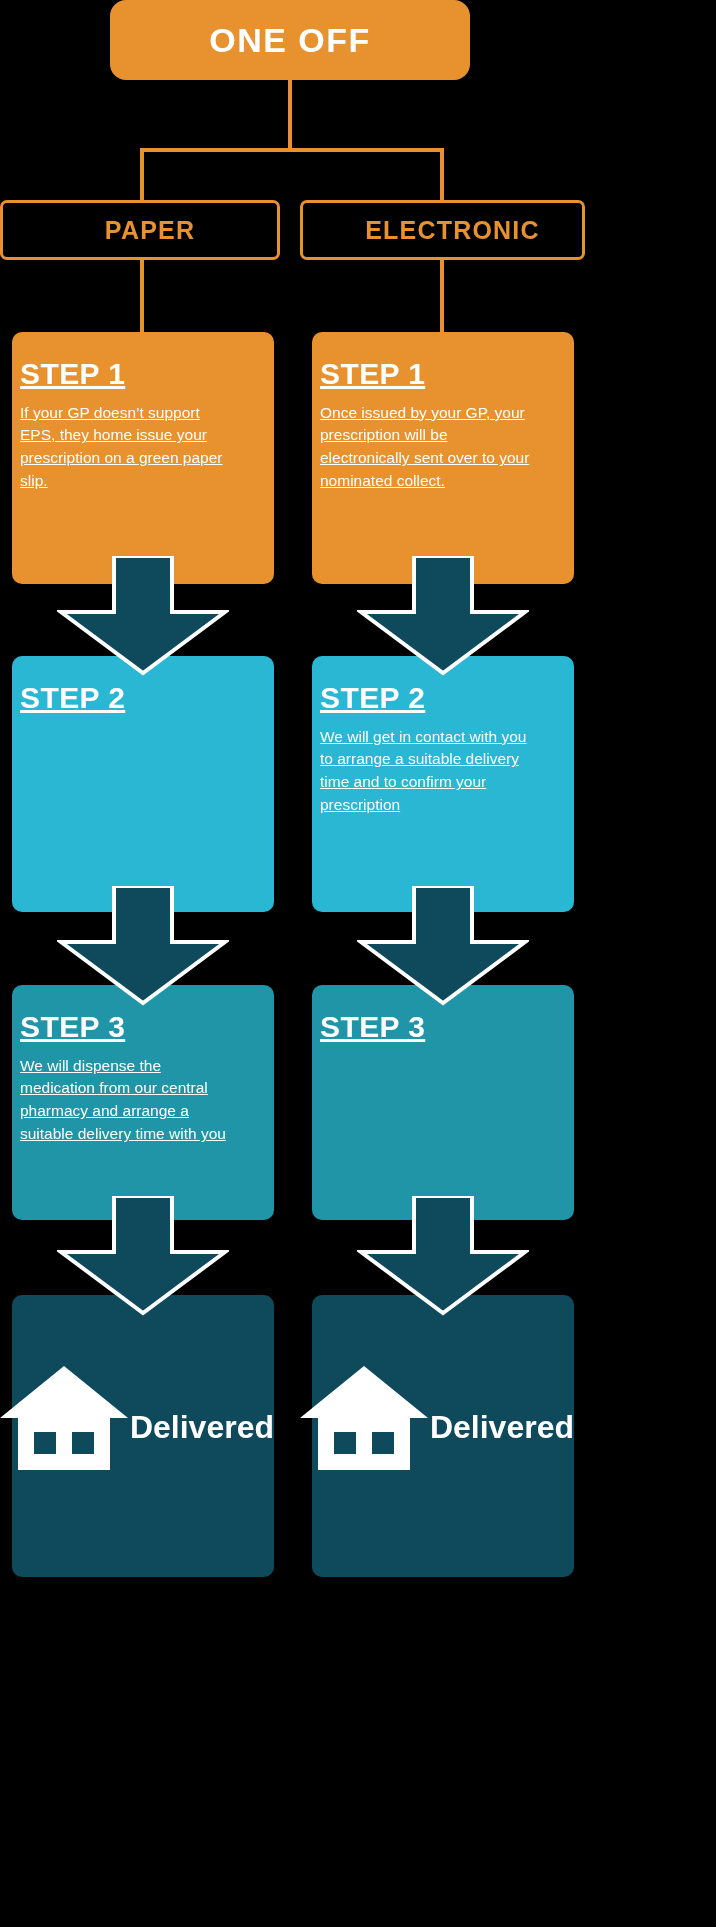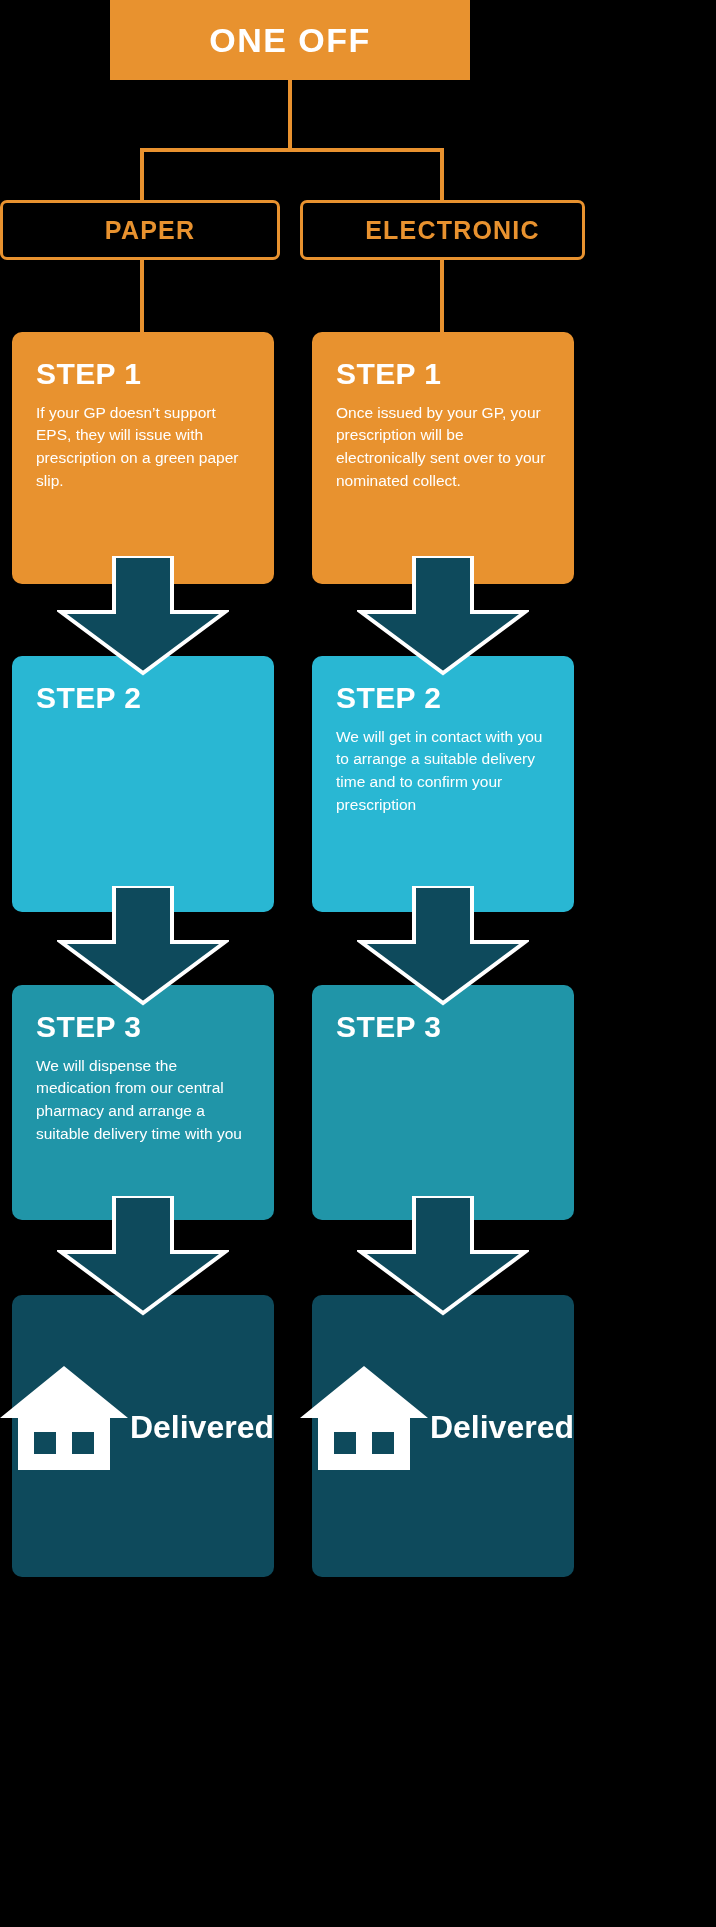--- a/index.html
+++ b/index.html
@@ -19,21 +19,21 @@
   }
 
   
   .oneoff-box {
     position: absolute;
     left: 110px;
     top: 0px;
     width: 360px;
     height: 80px;
     background: #E8922F;
-    border-radius: 0;
+    border-radius: 16px;
     display: flex;
     align-items: center;
     justify-content: center;
   }
   .oneoff-label {
     color: #FFFFFF;
     font-size: 34px;
     font-weight: bold;
     letter-spacing: 1.5px;
     line-height: 1;
@@ -71,22 +71,23 @@
     font-size: 25px;
     font-weight: bold;
     letter-spacing: 1.2px;
     line-height: 1;
   }
 
   
   .card {
     position: absolute;
     border-radius: 10px;
-    padding: 26px 22px 18px 24px;
+    padding: 26px 22px 18px 8px;
     color: #FFFFFF;
+    text-decoration: underline;
   }
   .card-title {
     font-size: 30px;
     font-weight: bold;
     letter-spacing: 0.4px;
     line-height: 1.05;
     margin-bottom: 12px;
   }
   .card-body {
     font-size: 15.5px;
@@ -155,21 +156,21 @@
 
   <div class="branch-box branch-left">
     <span class="branch-label">PAPER</span>
   </div>
   <div class="branch-box branch-right">
     <span class="branch-label">ELECTRONIC</span>
   </div>
 
   <div class="card col-left row-s1">
     <div class="card-title">STEP 1</div>
-    <div class="card-body">If your GP doesn’t support EPS, they will issue with prescription on a green paper slip.</div>
+    <div class="card-body">If your GP doesn’t support EPS, they home issue your prescription on a green paper slip.</div>
   </div>
 
   <div class="card col-left row-s2">
     <div class="card-title">STEP 2</div>
   </div>
 
   <div class="card col-left row-s3">
     <div class="card-title">STEP 3</div>
     <div class="card-body">We will dispense the medication from our central pharmacy and arrange a suitable delivery time with you</div>
   </div>

